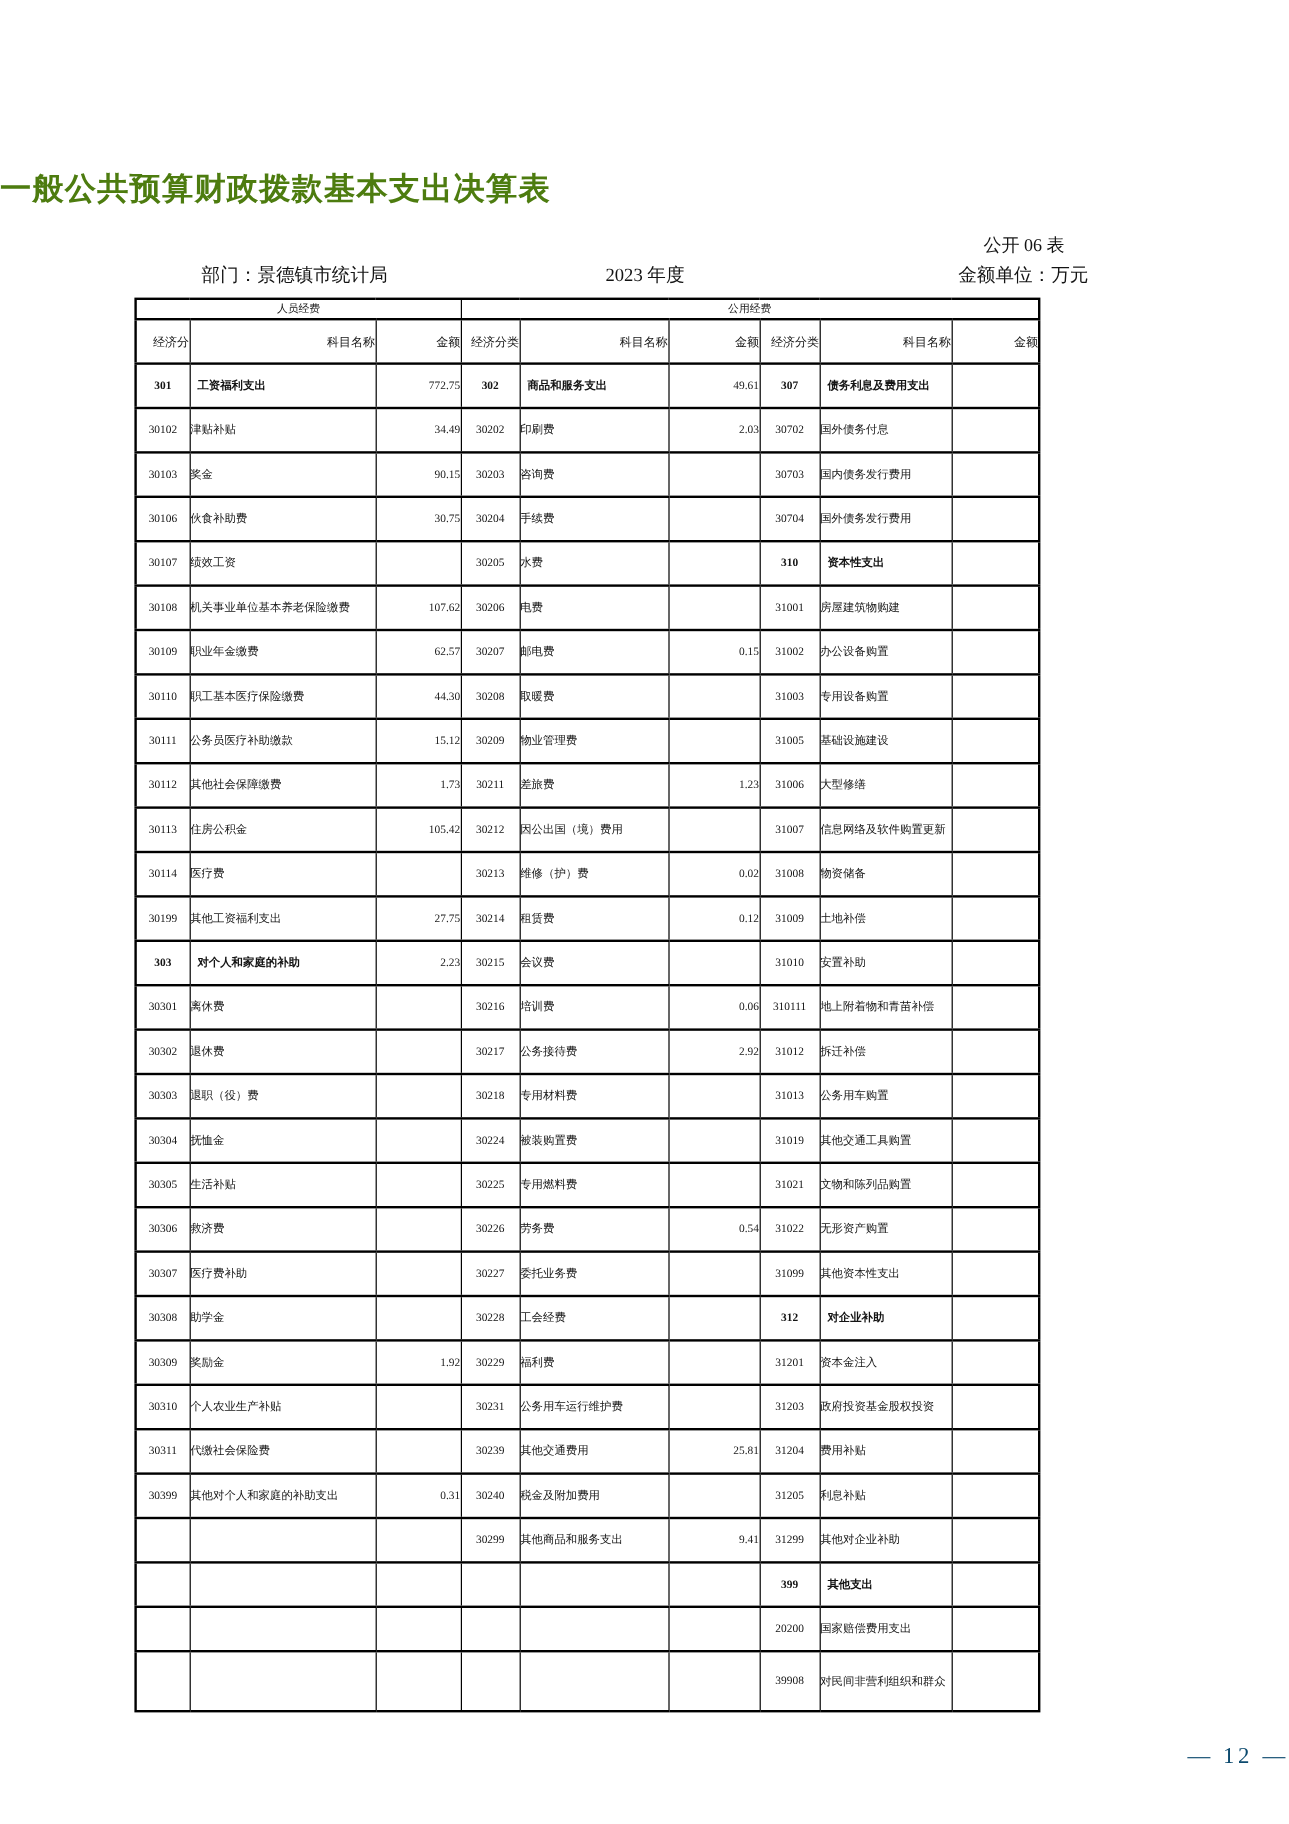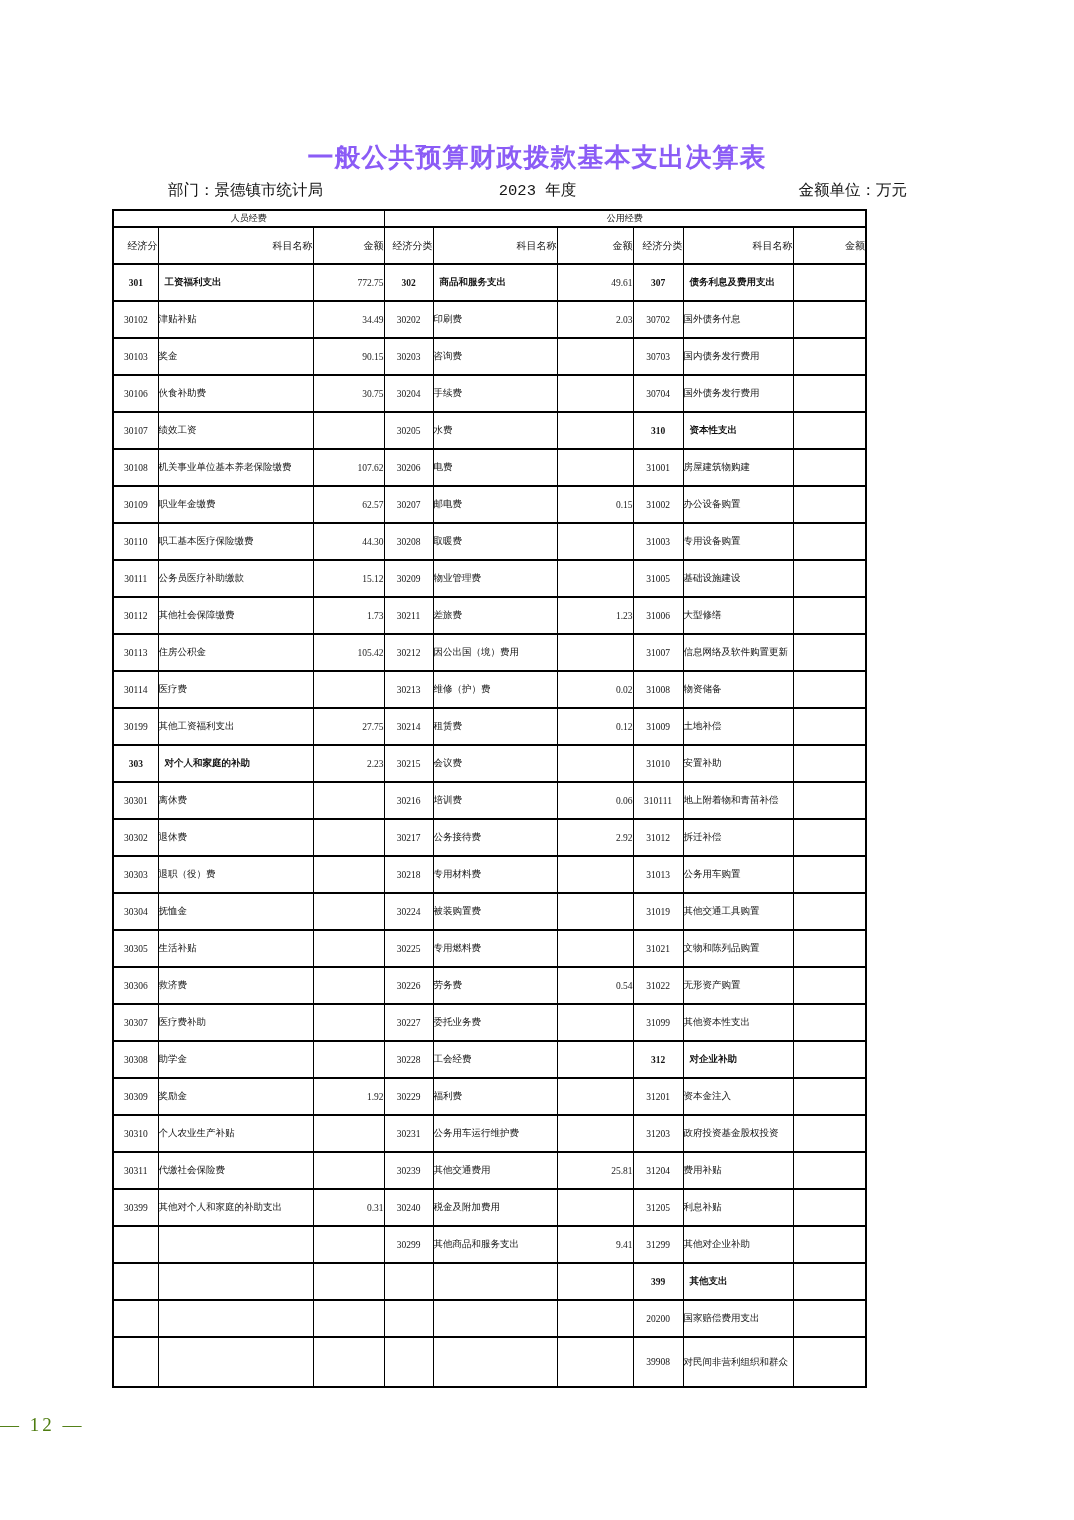--- a/index.html
+++ b/index.html
@@ -7,40 +7,39 @@
     width: 1074px; height: 1520px;
     font-family: "Liberation Serif", serif;
     color: #141414;
     position: relative;
     overflow: hidden;
   }
   .sheet { position: relative; width: 1074px; height: 1520px; background: #fff; }
 
   .title {
     margin: 0; padding-top: 140px;
-    text-align: center;
+    text-align: left;
     font-family: "Liberation Sans", sans-serif;
     font-weight: bold;
     font-size: 26px;
     letter-spacing: 1px;
-    color: #8b5cf6;
+    color: #4d7c0f;
   }
 
   .open-label {
     width: 753px; margin: 20px 0 0 160px;
     box-sizing: border-box; padding-right: 26px;
     text-align: right;
     font-size: 15px;
   }
 
   .meta-row {
     width: 753px; margin: 5px 0 0 160px;
     display: flex; align-items: flex-start;
     font-size: 15.5px;
-    font-family: Liberation Mono, monospace;
   }
   .meta-row .dept { flex: 1.2; text-align: left; padding-left: 8px; }
   .meta-row .year { flex: 1; text-align: center; }
   .meta-row .unit { flex: 1.2; text-align: right; padding-right: 6px; }
 
   table.fin {
     border-collapse: collapse;
     table-layout: fixed;
     width: 753px;
     margin: 8px 0 0 112px;
@@ -72,33 +71,34 @@
 
   td.code { text-align: center; font-size: 9.5px; }
   td.name { text-align: left; padding-left: 14px; }
   td.name.cat { padding-left: 6px; }
   td.amt  { text-align: right; padding-right: 6px; font-size: 9.5px; color: #222; }
   .bold   { font-weight: bold; }
   td.gsep { border-left: 2px solid #000; }
 
   .page-number {
     margin-top: 26px;
-    text-align: left;
+    text-align: right;
     font-size: 19px;
     letter-spacing: 3px;
-    color: #4d7c0f;
+    color: #0c4a6e;
   }
 </style>
 </head>
 <body>
 
 <div class="sheet">
 
   <h1 class="title">一般公共预算财政拨款基本支出决算表</h1>
 
+  <div class="open-label">公开 06 表</div>
 
   <div class="meta-row">
     <span class="dept">部门：景德镇市统计局</span>
     <span class="year">2023 年度</span>
     <span class="unit">金额单位：万元</span>
   </div>
 
   <table class="fin">
     <colgroup>
       <col style="width:45px">

